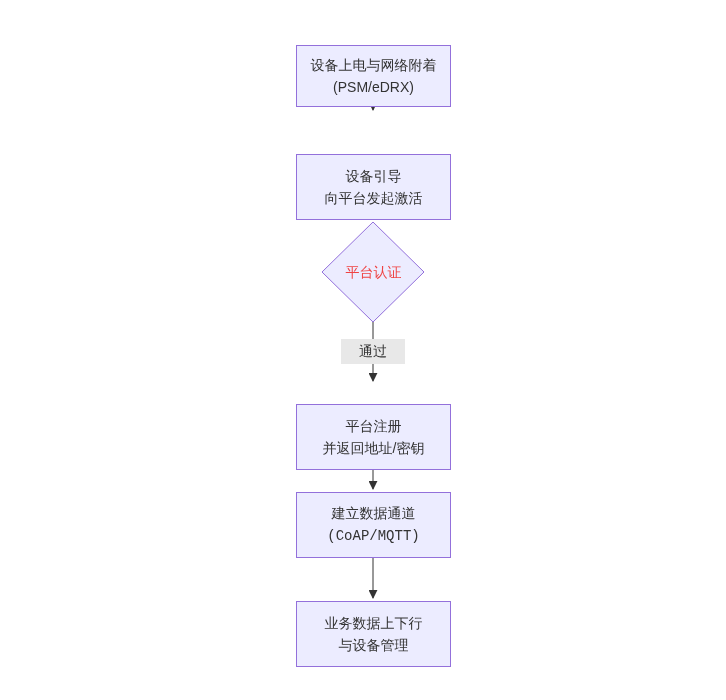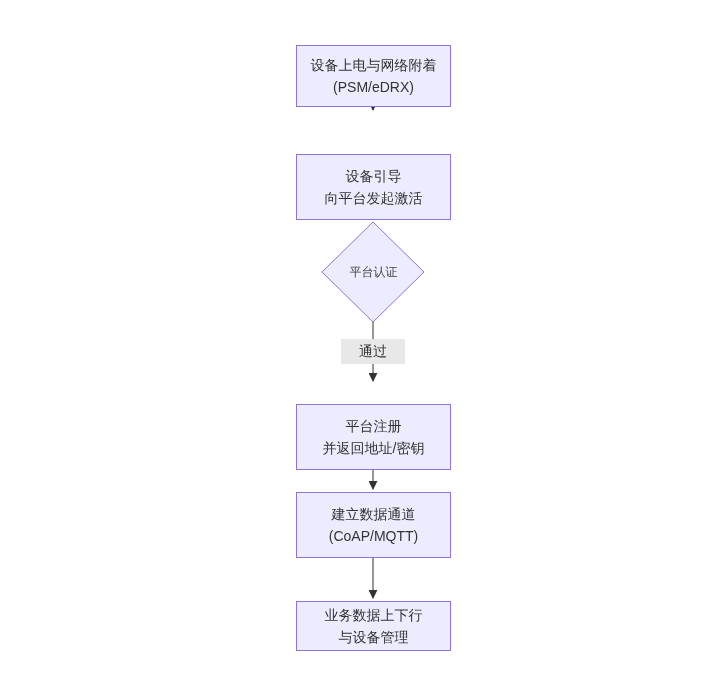--- a/index.html
+++ b/index.html
@@ -34,29 +34,29 @@
     line-height: 22px;
     display: flex;
     align-items: center;
     justify-content: center;
     text-align: center;
     white-space: pre-line;
   }
   .node-1 { top: 21px;  height: 62px; margin-top: 24px; }
   .node-2 { top: 113px; height: 66px; margin-top: 41px; }
   .node-4 { top: 404px; height: 66px; }
-  .node-5 { top: 492px; height: 66px; }
-  .node-6 { top: 601px; height: 50px; }
+  .node-5 { top: 492px; height: 66px; font-family: Liberation Mono, monospace; }
+  .node-6 { top: 601px; height: 66px; }
   .diamond-label {
     position: absolute;
     left: 296px;
     top: 261px;
     width: 155px;
-    color: #404040;
-    font-size: 12px;
+    color: #ef4444;
+    font-size: 14px;
     line-height: 22px;
     text-align: center;
   }
   .edge-label {
     position: absolute;
     left: 373px;
     top: 339px;
     transform: translateX(-50%);
     background: #e8e8e8;
     color: #333333;

